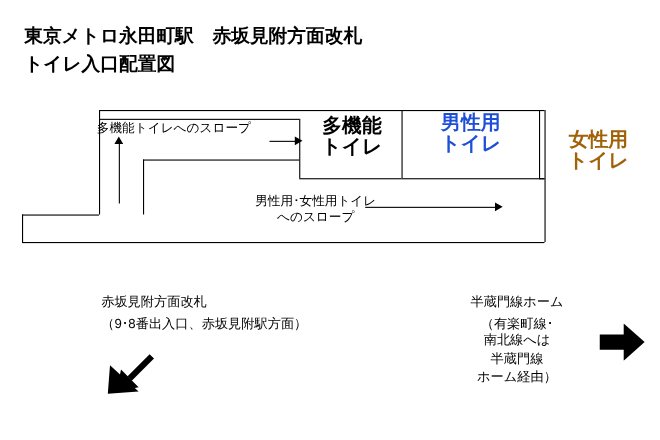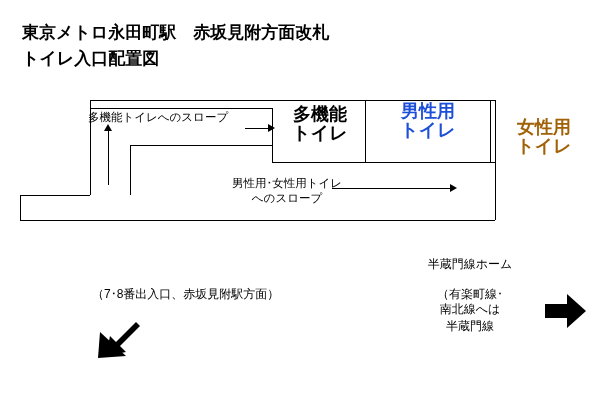--- a/index.html
+++ b/index.html
@@ -136,36 +136,38 @@
     <div class="abs room-label" style="left:280px; top:105px; width:80px;">多機能
 トイレ</div>
 
     <div class="abs room-label blue" style="left:372px; top:102px; width:112px;">男性用
 トイレ</div>
 
     <div class="abs room-label red" style="left:498px; top:102px; width:92px;">女性用
 トイレ</div>
   </div>
 
-  <div class="abs cap" style="left:92px; top:286px;">（7･8番出入口、赤坂見附駅方面）</div>
+  <div class="abs cap" style="left:92px; top:266px;">赤坂見附方面改札</div>
+  <div class="abs cap" style="left:92px; top:286px;">（9･8番出入口、赤坂見附駅方面）</div>
 
   <div class="abs big-arrow" style="left:92px; top:318px;">
     <svg width="50" height="44" viewBox="0 0 50 44" aria-hidden="true">
       <polygon points="46,2 46,16 22,16 22,2 2,22 22,42 22,28 46,28 46,42 46,42" fill="none" stroke="none"></polygon>
       <g fill="#000">
         <polygon points="44,4 24,24 34,34 14,38 18,18 28,28 48,8"></polygon>
         <polygon points="6,40 8,14 34,38"></polygon>
       </g>
     </svg>
   </div>
 
-  <div class="abs cap center" style="left:400px; top:256px; width:140px;">半蔵門線ホーム</div>
+  <div class="abs cap center" style="left:400px; top:266px; width:140px;">半蔵門線ホーム</div>
   <div class="abs cap center" style="left:400px; top:286px; width:140px;">（有楽町線･</div>
   <div class="abs cap center" style="left:400px; top:302px; width:140px;font-family:Liberation Mono, monospace;">南北線へは</div>
   <div class="abs cap center" style="left:400px; top:318px; width:140px;">半蔵門線</div>
+  <div class="abs cap center" style="left:400px; top:334px; width:140px;">ホーム経由）</div>
 
   <div class="abs big-arrow" style="left:545px; top:294px;">
     <svg width="42" height="34" viewBox="0 0 42 34" aria-hidden="true">
       <polygon points="0,10 22,10 22,0 41,17 22,34 22,24 0,24" fill="#000"></polygon>
     </svg>
   </div>
 
 </div>
 
 </body></html>

